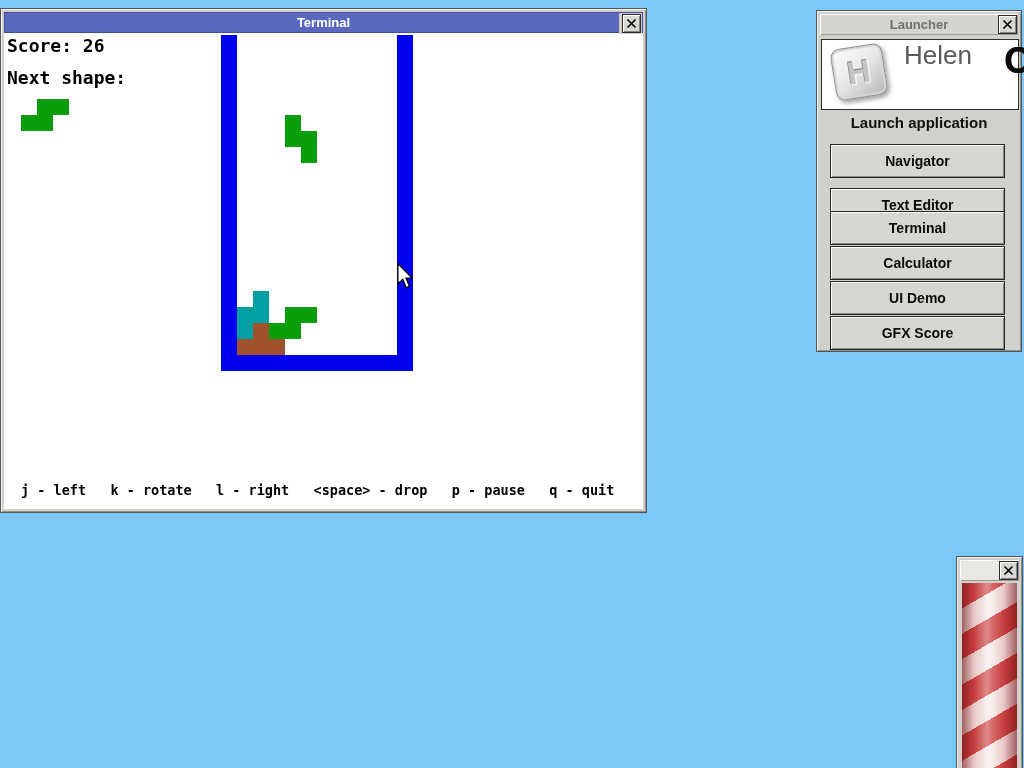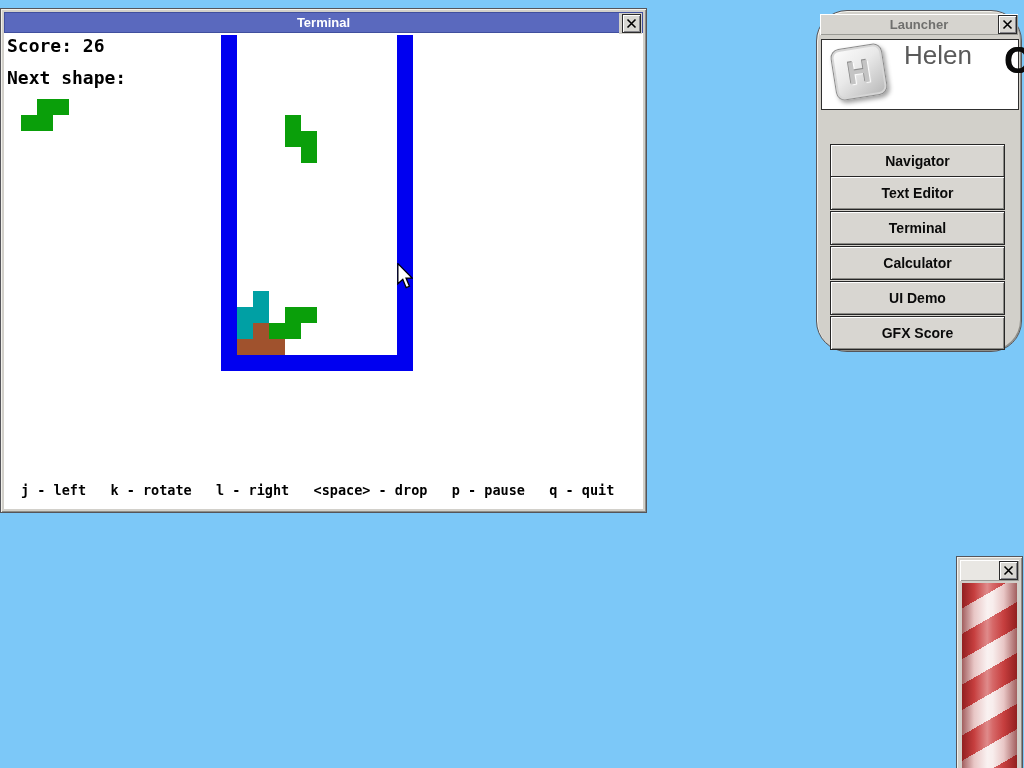--- a/index.html
+++ b/index.html
@@ -48,21 +48,21 @@
     position:absolute;font-family:"DejaVu Sans Mono",monospace;
     font-weight:bold;color:#000;font-size:18px;white-space:pre;
   }
   .score{left:6px;top:26px;}
   .nextlbl{left:6px;top:58px;}
   .help{left:20px;top:473px;font-size:13.5px;}
   .blocks-layer{position:absolute;left:0;top:0;width:647px;height:505px;pointer-events:none;}
   .cell{position:absolute;}
 
   
-  .launcher{left:816px;top:2px;width:206px;height:342px;border-radius:31px;}
+  .launcher{left:816px;top:2px;width:206px;height:342px;}
   .logo-box{
     position:absolute;left:4px;top:28px;width:196px;height:69px;
     background:#ffffff;border:1px solid #2e2e2e;
   }
   .badge{
     position:absolute;left:11px;top:6px;width:50px;height:50px;
     background:linear-gradient(145deg,#fdfdfd 0%,#e9e9e9 45%,#b6b6b6 100%);
     border:1px solid #8a8a8a;border-radius:9px;
     box-shadow:2px 3px 4px rgba(50,50,50,.45), inset 0 0 0 2px #d6d6d6;
     transform:rotate(-9deg);
@@ -166,23 +166,24 @@
   <div class="logo-box">
     <div class="badge">
       <span class="badge-letter">H</span>
     </div>
     <div class="logo-text">
       <span class="helen">Helen</span>
         <span class="os">OS</span>
     </div>
   </div>
 
+  <div class="subtitle">Launch application</div>
 
   <button class="lbtn" style="top: 133px;">Navigator</button>
-  <button class="lbtn" style="top: 165px;">Text Editor</button>
+  <button class="lbtn" style="top: 177px;">Text Editor</button>
   <button class="lbtn" style="top: 200px;">Terminal</button>
   <button class="lbtn" style="top: 235px;">Calculator</button>
   <button class="lbtn" style="top: 270px;">UI Demo</button>
   <button class="lbtn" style="top: 305px;">GFX Score</button>
 </div>
 
 <div class="window demo">
   <div class="titlebar inactive">
     <span></span>
     <button class="close-btn">

